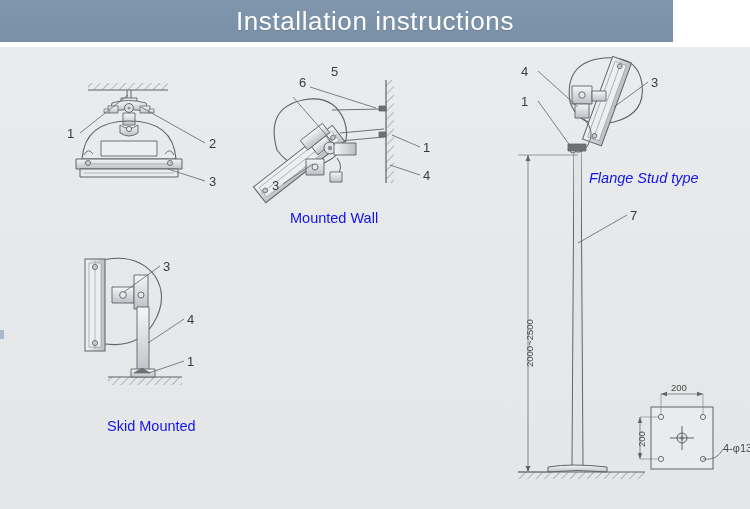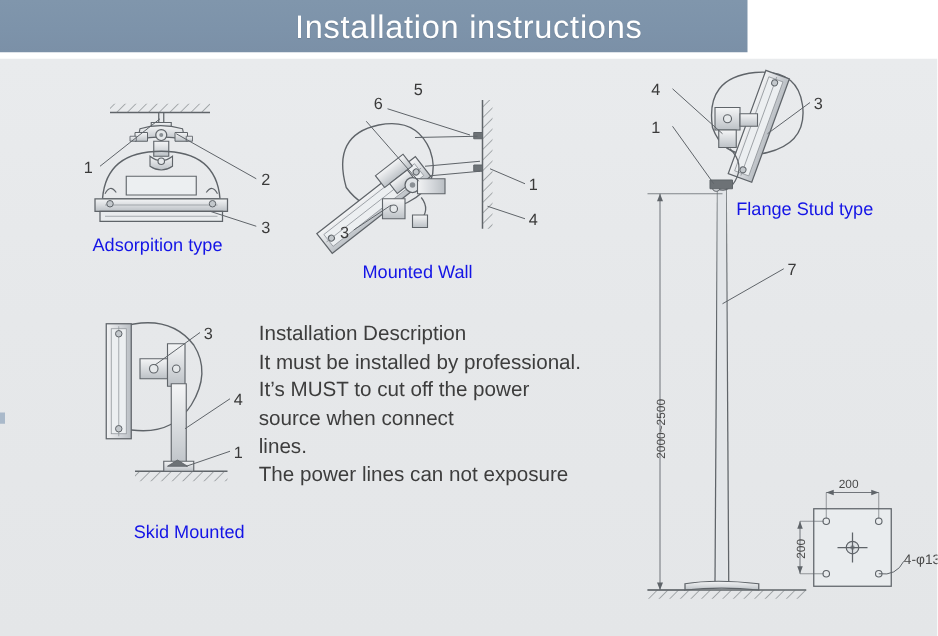--- a/index.html
+++ b/index.html
@@ -5,21 +5,21 @@
   html,body{margin:0;padding:0;}
   body{
     width:750px;height:509px;overflow:hidden;
     background:#ffffff;
     font-family:"Liberation Sans", sans-serif;
   }
   #page{position:relative;width:750px;height:509px;overflow:hidden;}
 
   
   .header{
-    position:absolute;left:0;top:0;width:598px;height:42px;
+    position:absolute;left:0;top:0;width:673px;height:42px;
     background:linear-gradient(to bottom,#8096ac 0%, #7d93aa 55%, #7b90a7 100%);
   }
   .header-title{
     position:absolute;left:0;top:0;width:750px;height:42px;
     display:flex;align-items:center;justify-content:center;
     color:#ffffff;font-size:26px;letter-spacing:.6px;font-weight:400;
     text-shadow:0 1px 1px rgba(0,0,0,.12);
   }
   .header-gap{
     position:absolute;left:0;top:42px;width:750px;height:5px;background:#ffffff;
@@ -293,23 +293,22 @@
         </g>
 
         <g>
           <line x1="160" y1="219" x2="124" y2="245" stroke="#5f6469" stroke-width=".8"></line>
           <line x1="184" y1="272" x2="148" y2="296" stroke="#5f6469" stroke-width=".8"></line>
           <line x1="184" y1="314" x2="149" y2="326" stroke="#5f6469" stroke-width=".8"></line>
         </g>
       </g>
     </svg>
 
-    <div class="cap" style="left:74px;top:142px;">Adsorpition type</div>
     <div class="cap" style="left:290px;top:163px;">Mounted Wall</div>
-    <div class="cap" style="left:589px;top:113px;">Flange Stud type</div>
+    <div class="cap" style="left:589px;top:123px;font-style:italic;">Flange Stud type</div>
     <div class="cap" style="left:73px;top:371px;margin-left:34px;">Skid Mounted</div>
 
     <div class="num" style="left:67px;top:79px;">1</div>
     <div class="num" style="left:209px;top:89px;">2</div>
     <div class="num" style="left:209px;top:127px;">3</div>
 
     <div class="num" style="left:299px;top:28px;">6</div>
     <div class="num" style="left:331px;top:17px;">5</div>
     <div class="num" style="left:423px;top:93px;">1</div>
     <div class="num" style="left:423px;top:121px;">4</div>
@@ -322,22 +321,16 @@
 
     <div class="num" style="left:163px;top:212px;">3</div>
     <div class="num" style="left:187px;top:265px;">4</div>
     <div class="num" style="left:187px;top:307px;">1</div>
 
     <div class="dimtxt vert" style="left:524px;top:320px;">2000~2500</div>
     <div class="dimtxt" style="left:671px;top:335px;">200</div>
     <div class="dimtxt vert" style="left:636px;top:400px;">200</div>
     <div class="dimtxt" style="left:723px;top:395px;font-size:11px;">4-φ13</div>
 
-    <div class="desc" style="left:207px;top:209px;">Installation Description
-It must be installed by professional.
-It’s MUST to cut off the power
-source when connect
-lines.
-The power lines can not exposure</div>
 
     <div class="artifact"></div>
   </div>
 </div>
 
 </body></html>

